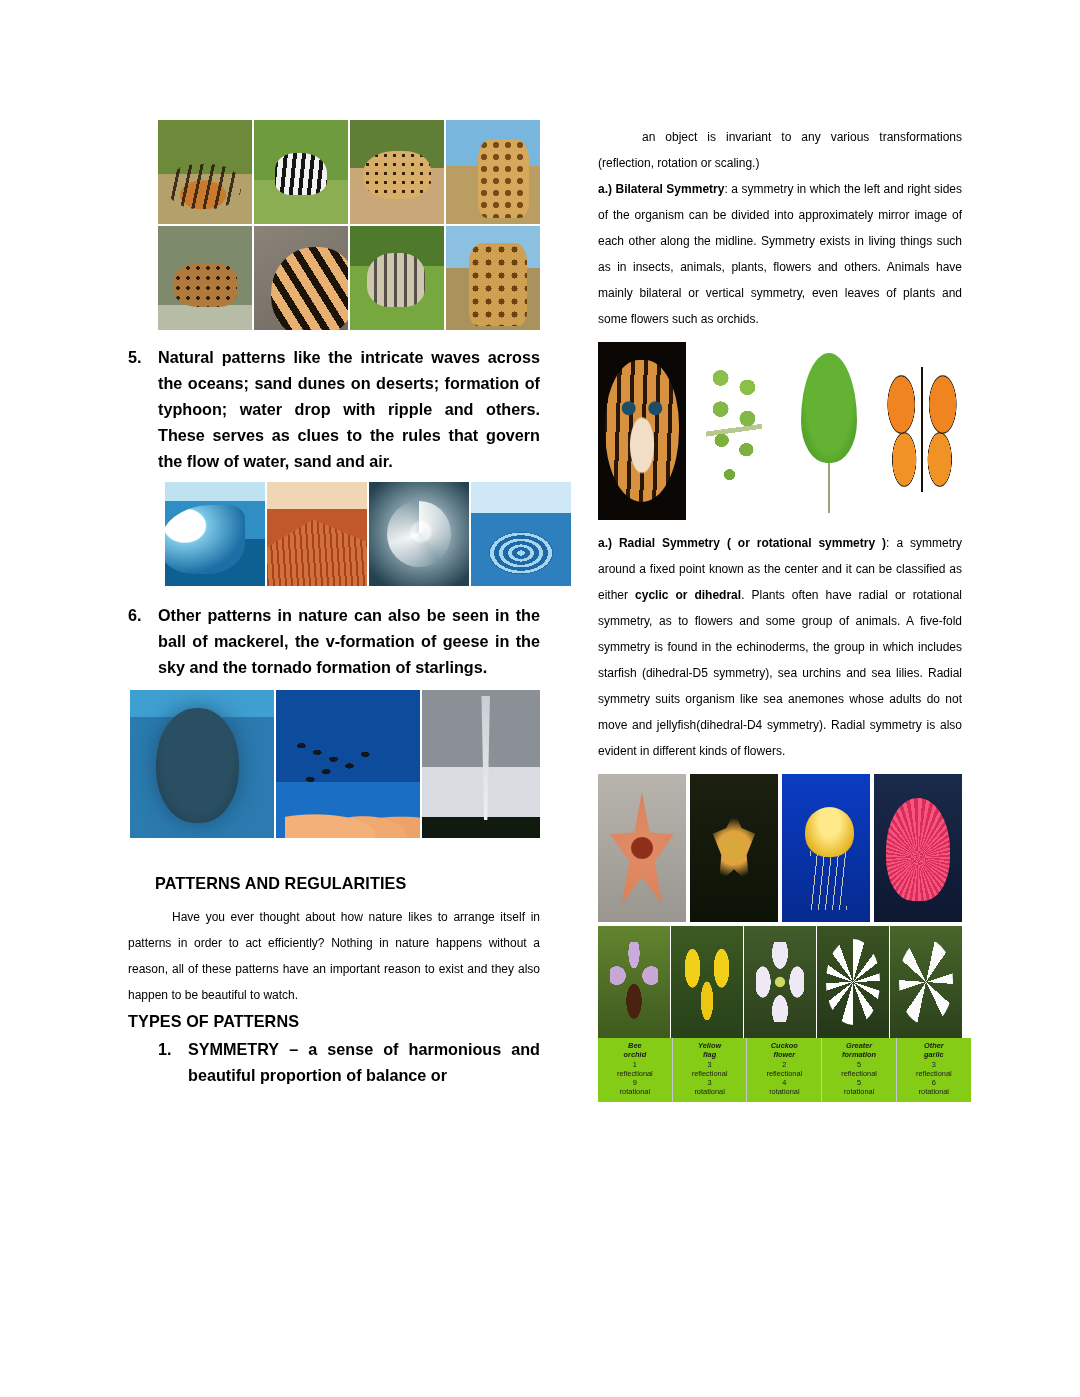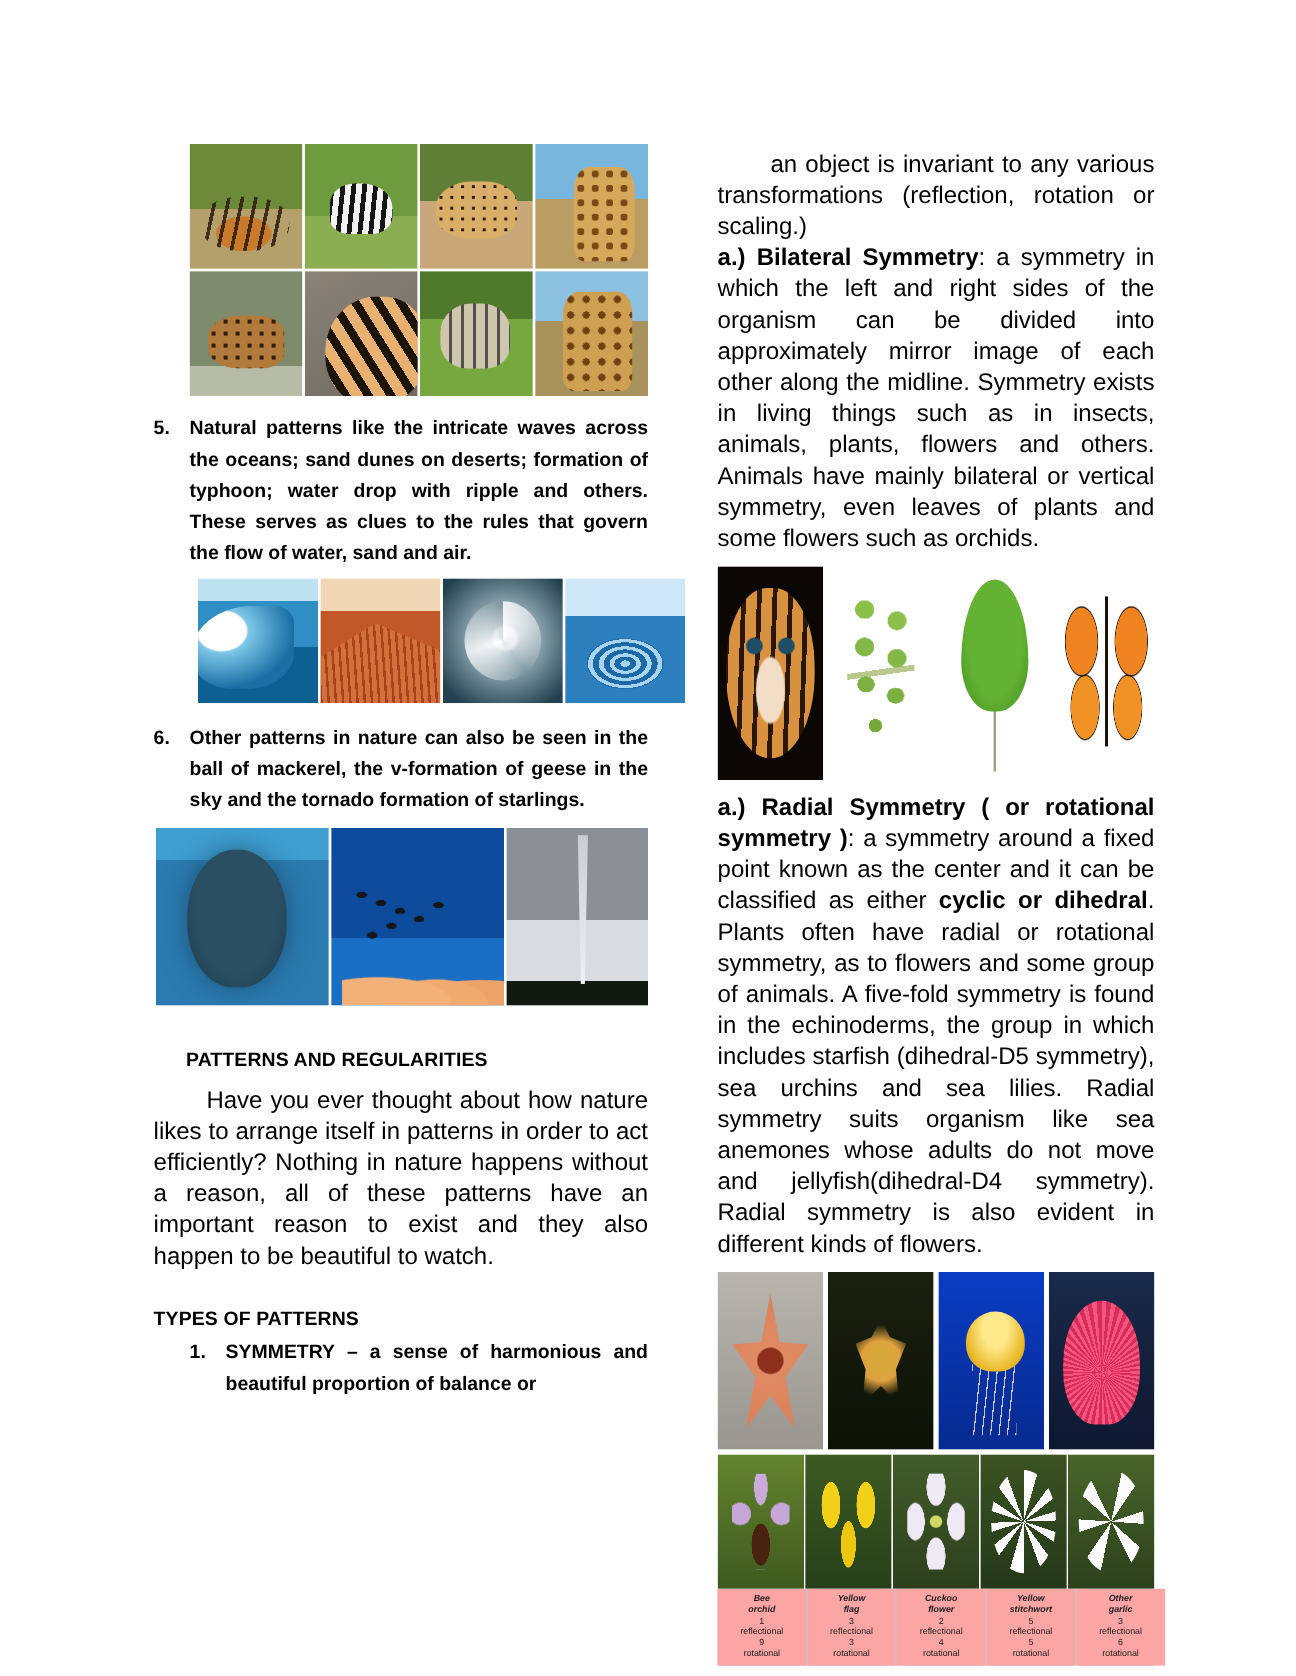--- a/index.html
+++ b/index.html
@@ -34,21 +34,21 @@
   }
   .col-right {
     position: absolute;
     left: 598px;
     top: 124px;
     width: 364px;
   }
   p, h3 { margin: 0; }
 
   .para {
-    font-size: 20px;
+    font-size: 12px;
     line-height: 26px;
     text-align: justify;
     text-justify: inter-word;
     hyphens: none;
   }
   .para.indent { text-indent: 44px; }
 
   .numbered {
     display: flex;
     font-size: 16.2px;
@@ -134,21 +134,21 @@
     grid-template-rows: 112px;
     gap: 1px;
   }
   .caption-strip {
     display: grid;
     grid-template-columns: repeat(5, 1fr);
     gap: 1px;
     background: #c3c5d2;
   }
   .caption {
-    background: #fca5a5;
+    background: #84cc16;
     text-align: center;
     padding: 3px 19px 5px;
     line-height: 1.25;
   }
   .caption .cname {
     display: block;
     font-size: 7.4px;
     font-style: italic;
     font-weight: bold;
     color: #1b1b1b;
@@ -405,21 +405,21 @@
           <div class="cell">
               <span class="ph sc-tornado"></span>
             </div>
         </div>
       </div>
 
       <h3 class="heading" style="margin-top:32px;margin-left:27px;">PATTERNS AND REGULARITIES</h3>
 
       <p class="para indent" style="margin-top:8px;">Have you ever thought about how nature likes to arrange itself in patterns in order to act efficiently? Nothing in nature happens without a reason, all of these patterns have an important reason to exist and they also happen to be beautiful to watch.</p>
 
-      <h3 class="heading" style="margin-top:26px;">TYPES OF PATTERNS</h3>
+      <h3 class="heading" style="">TYPES OF PATTERNS</h3>
 
       <div class="numbered sub" style="margin-top:2px;">
         <span class="num">1.</span>
         <span class="body"><b>SYMMETRY</b><span> – a sense of harmonious and beautiful proportion of balance or</span></span>
       </div>
 
     </div>
 
     <div class="col-right">
 
@@ -492,21 +492,21 @@
           </div>
           <div class="caption">
             <span class="cname">Yellow flag</span>
             <span class="cdesc">3 reflectional 3 rotational</span>
           </div>
           <div class="caption">
             <span class="cname">Cuckoo flower</span>
             <span class="cdesc">2 reflectional 4 rotational</span>
           </div>
           <div class="caption">
-            <span class="cname">Yellow stitchwort</span>
+            <span class="cname">Greater formation</span>
             <span class="cdesc">5 reflectional 5 rotational</span>
           </div>
           <div class="caption">
             <span class="cname">Other garlic</span>
             <span class="cdesc">3 reflectional 6 rotational</span>
           </div>
         </div>
       </div>
 
     </div>

